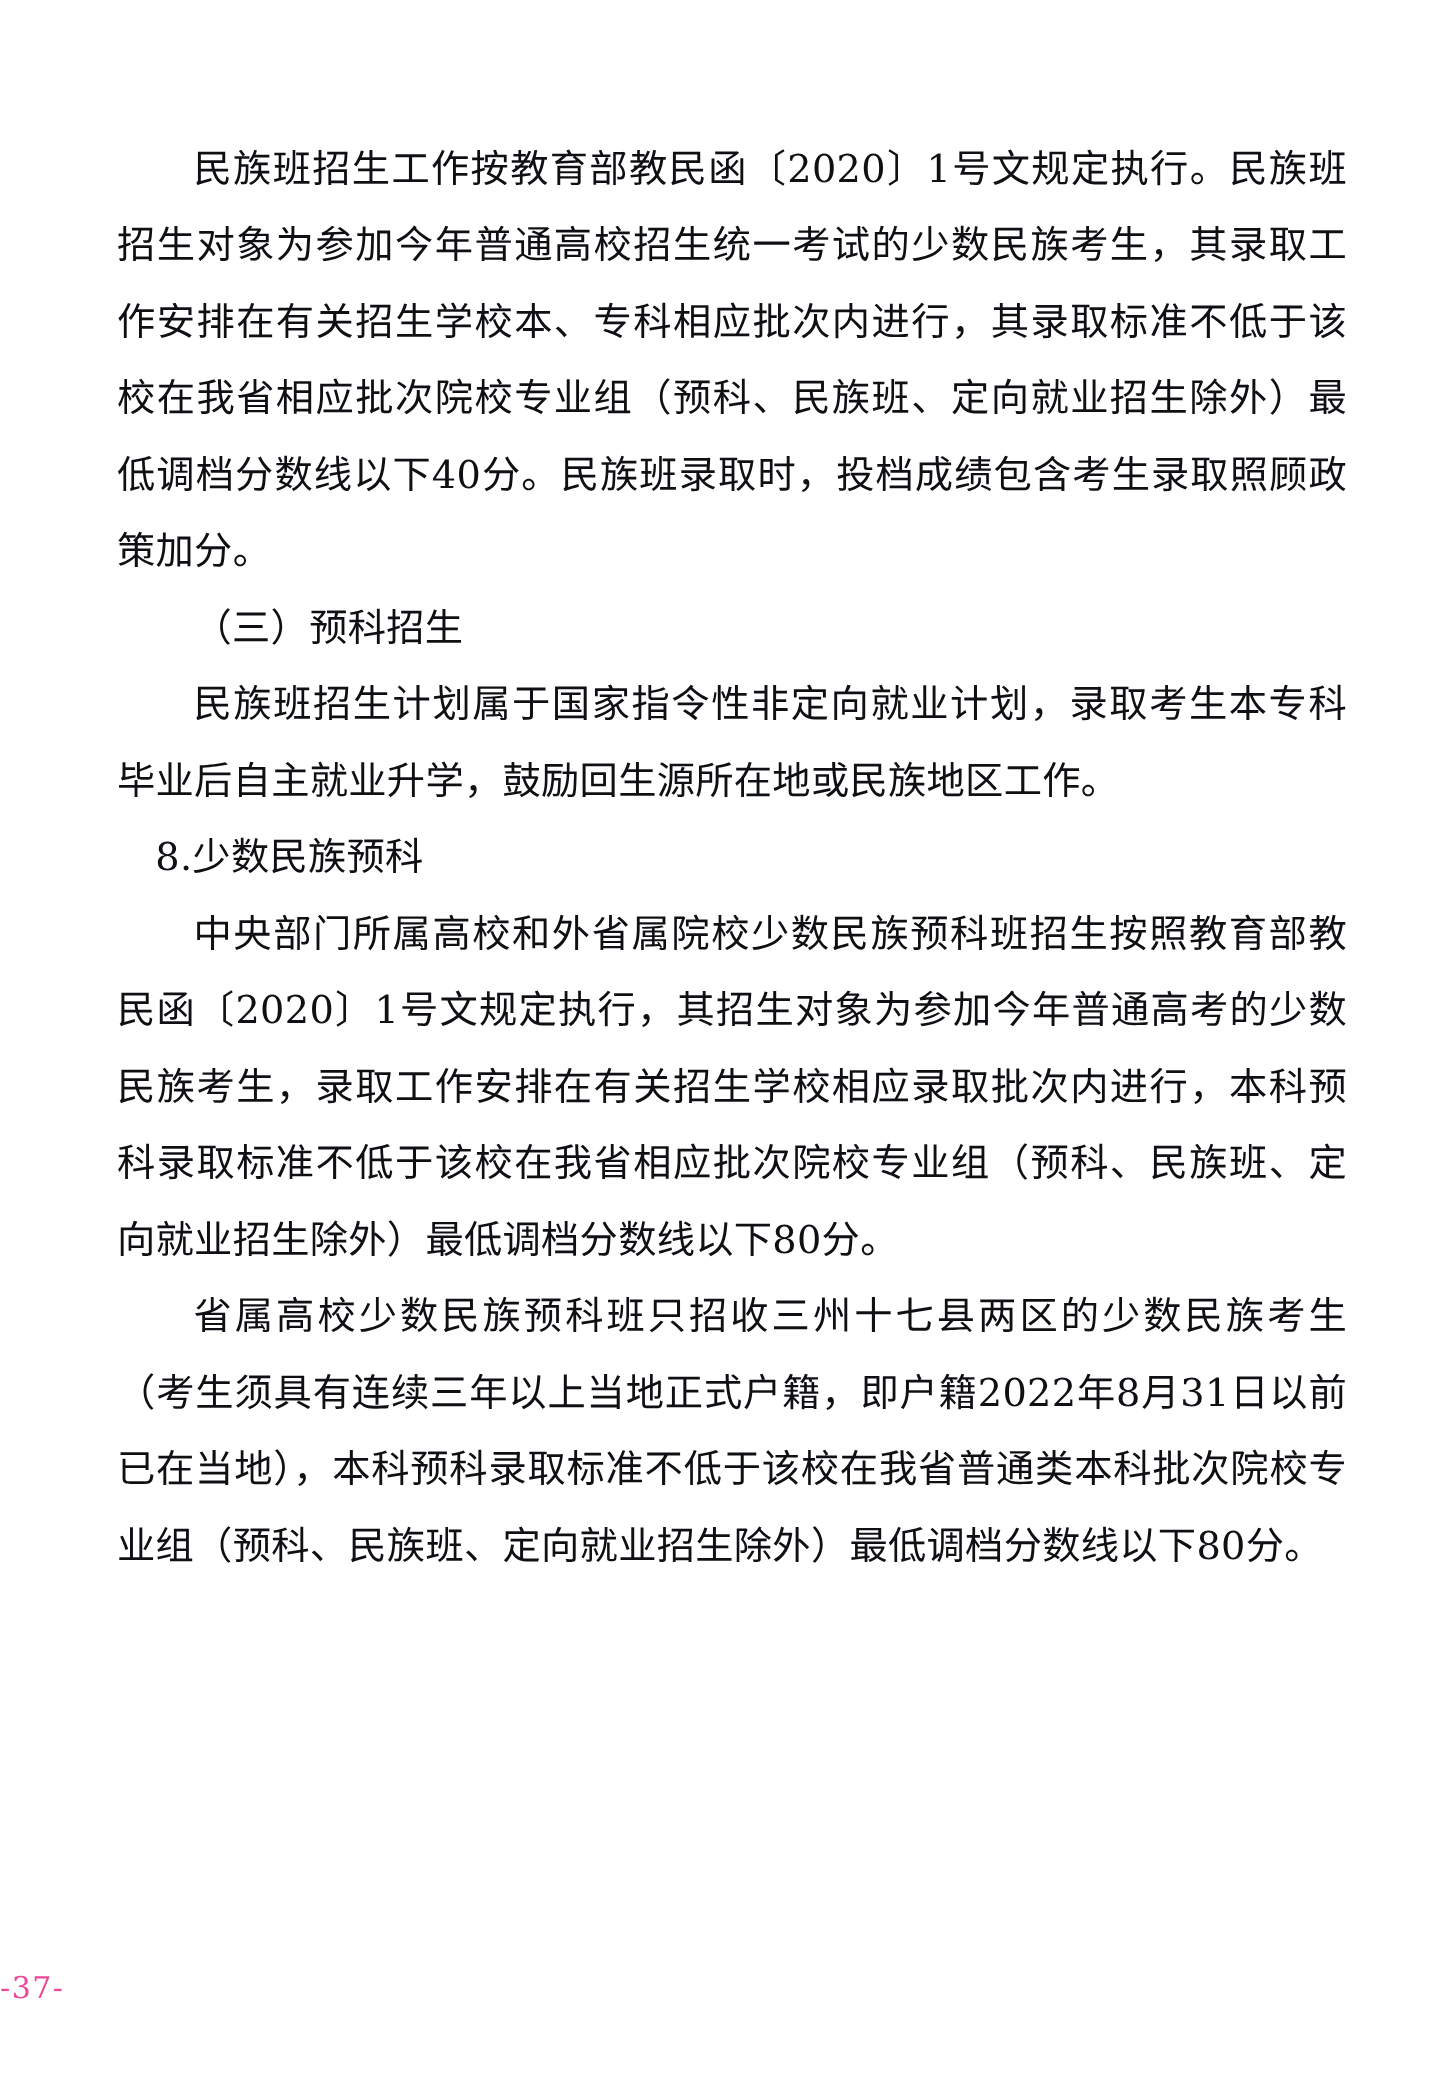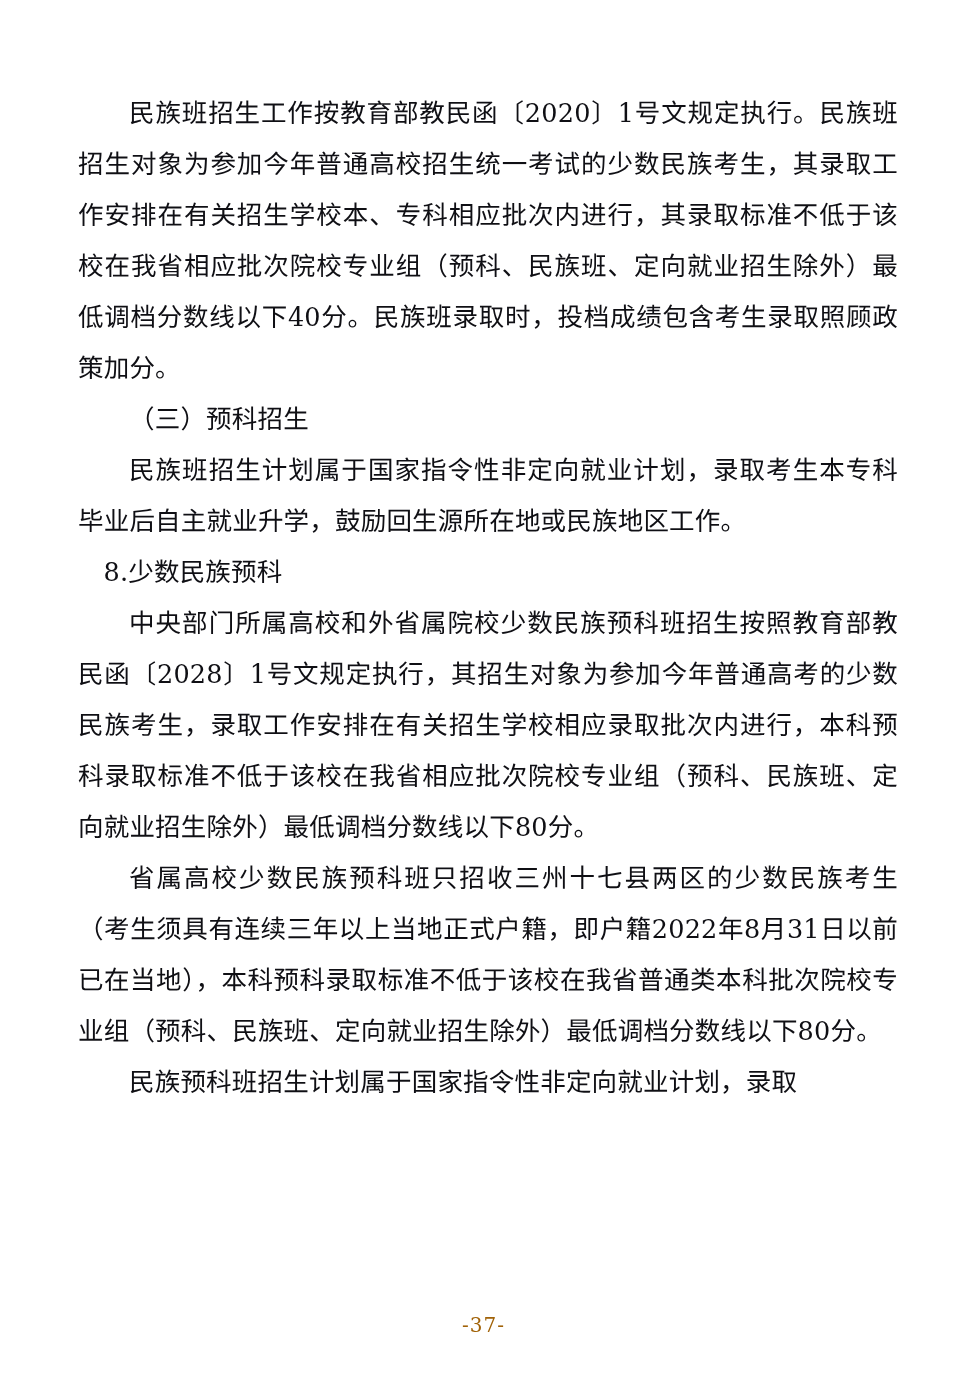--- a/index.html
+++ b/index.html
@@ -36,34 +36,33 @@
     text-indent: 2em;
   }
   .indent-small {
     text-indent: 1em;
   }
   .page-number {
     position: absolute;
     left: 0;
     right: 0;
     bottom: 48px;
-    text-align: center;
+    text-align: left;
     font-family: "DejaVu Serif", "Liberation Serif", serif;
     font-size: 20px;
-    color: #a16207;
+    color: #ec4899;
     letter-spacing: 1px;
   }
 </style>
 </head>
 <body>
 
 <div class="page">
   <div class="content">
     <p class="para indent">民族班招生工作按教育部教民函〔2020〕1号文规定执行。民族班招生对象为参加今年普通高校招生统一考试的少数民族考生，其录取工作安排在有关招生学校本、专科相应批次内进行，其录取标准不低于该校在我省相应批次院校专业组（预科、民族班、定向就业招生除外）最低调档分数线以下40分。民族班录取时，投档成绩包含考生录取照顾政策加分。</p>
     <p class="para indent">（三）预科招生</p>
     <p class="para indent">民族班招生计划属于国家指令性非定向就业计划，录取考生本专科毕业后自主就业升学，鼓励回生源所在地或民族地区工作。</p>
     <p class="para indent-small">8.少数民族预科</p>
-    <p class="para indent">中央部门所属高校和外省属院校少数民族预科班招生按照教育部教民函〔2028〕1号文规定执行，其招生对象为参加今年普通高考的少数民族考生，录取工作安排在有关招生学校相应录取批次内进行，本科预科录取标准不低于该校在我省相应批次院校专业组（预科、民族班、定向就业招生除外）最低调档分数线以下80分。</p>
+    <p class="para indent">中央部门所属高校和外省属院校少数民族预科班招生按照教育部教民函〔2020〕1号文规定执行，其招生对象为参加今年普通高考的少数民族考生，录取工作安排在有关招生学校相应录取批次内进行，本科预科录取标准不低于该校在我省相应批次院校专业组（预科、民族班、定向就业招生除外）最低调档分数线以下80分。</p>
     <p class="para indent">省属高校少数民族预科班只招收三州十七县两区的少数民族考生（考生须具有连续三年以上当地正式户籍，即户籍2022年8月31日以前已在当地），本科预科录取标准不低于该校在我省普通类本科批次院校专业组（预科、民族班、定向就业招生除外）最低调档分数线以下80分。</p>
-    <p class="para indent">民族预科班招生计划属于国家指令性非定向就业计划，录取</p>
   </div>
   <div class="page-number">-37-</div>
 </div>
 
 </body></html>

